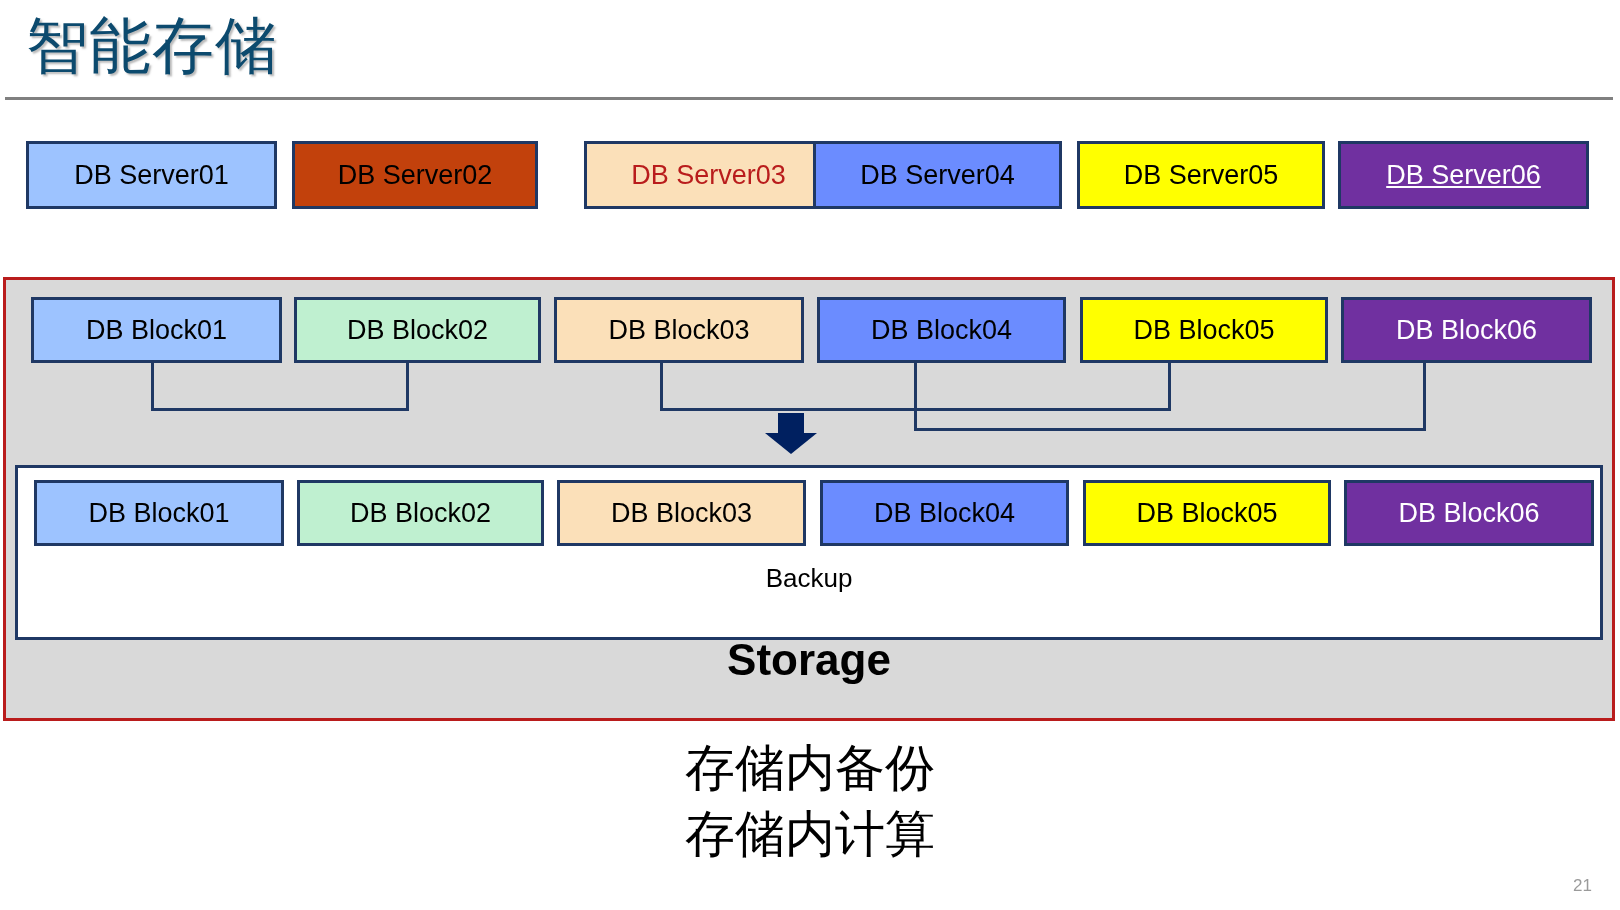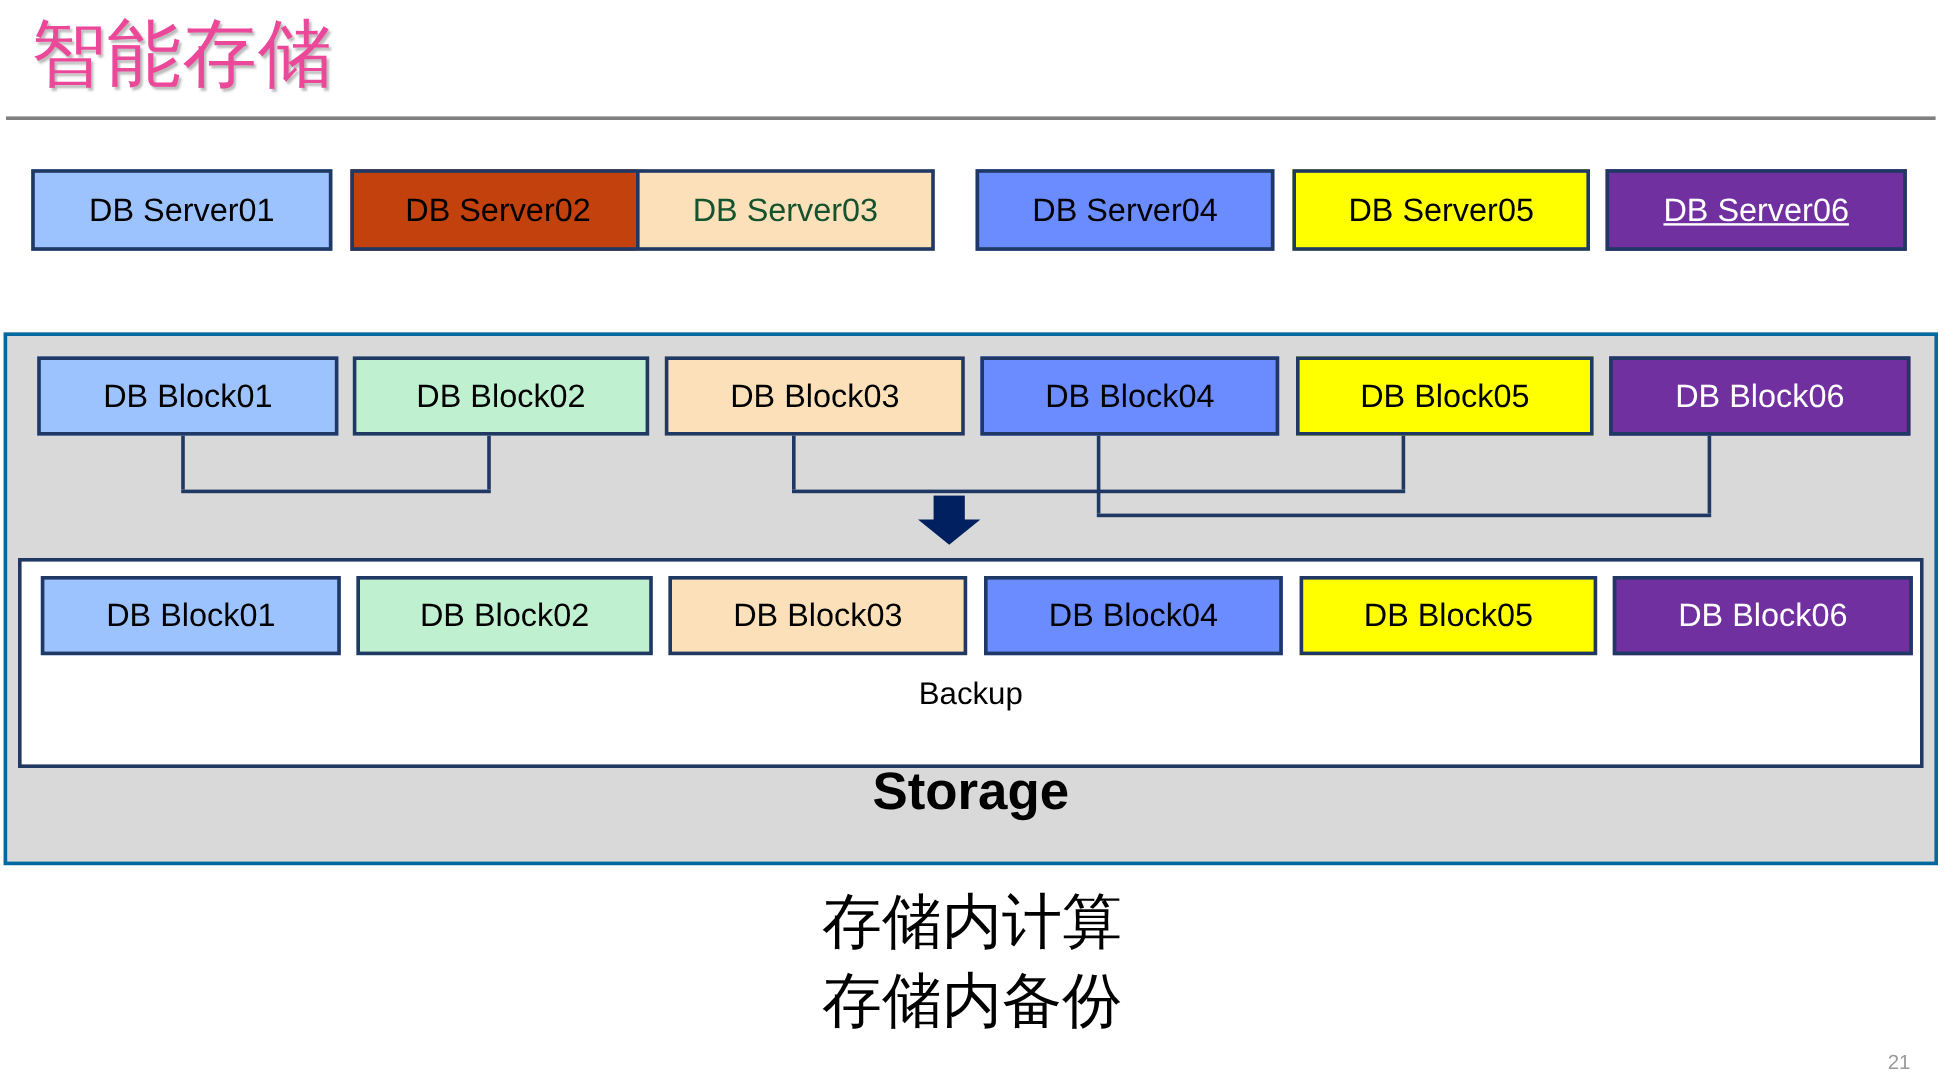--- a/index.html
+++ b/index.html
@@ -17,21 +17,21 @@
   }
 
   
   .slide-title {
     position: absolute;
     left: 26px;
     top: 2px;
     font-size: 62px;
     line-height: 88px;
     font-weight: 400;
-    color: #ec4899;
+    color: #0c4a6e;
     letter-spacing: 1px;
     text-shadow: 2px 2px 2px rgba(130,130,130,0.55);
     white-space: nowrap;
   }
   .title-rule {
     position: absolute;
     left: 5px;
     top: 97px;
     width: 1608px;
     height: 3px;
@@ -58,21 +58,21 @@
 
   
   .storage-frame {
     position: absolute;
     left: 3px;
     top: 277px;
     width: 1612px;
     height: 444px;
     box-sizing: border-box;
     background: #D9D9D9;
-    border: 3px solid #0369a1;
+    border: 3px solid #b91c1c;
   }
   .storage-label {
     position: absolute;
     left: 0;
     right: 0;
     top: 358px;
     text-align: center;
     font-size: 44px;
     font-weight: bold;
     color: #000000;
@@ -164,21 +164,21 @@
 </style>
 </head>
 <body>
 
 <div class="slide-title">智能存储</div>
 <div class="title-rule"></div>
 
 <div class="server-row" id="server-row">
     <div class="card" style="left: 26px; width: 251px; background: rgb(157, 195, 255); color: rgb(0, 0, 0);">DB Server01</div>
     <div class="card" style="left: 292px; width: 246px; background: #c2410c; color: rgb(0, 0, 0);">DB Server02</div>
-    <div class="card" style="left: 530px; width: 249px; background: rgb(251, 224, 185); color: #14532d;">DB Server03</div>
+    <div class="card" style="left: 584px; width: 249px; background: rgb(251, 224, 185); color: #b91c1c;">DB Server03</div>
     <div class="card" style="left: 813px; width: 249px; background: rgb(107, 140, 255); color: rgb(0, 0, 0);">DB Server04</div>
     <div class="card" style="left: 1077px; width: 248px; background: rgb(255, 255, 0); color: rgb(0, 0, 0);">DB Server05</div>
     <div class="card white-text" style="left: 1338px; width: 251px; background: rgb(112, 48, 160); color: rgb(255, 255, 255); text-decoration: underline;">DB Server06</div>
   </div>
 
 <div class="storage-frame">
 
   <div class="blk-row-top" id="primary-block-row">
       <div class="card" style="left: 25px; width: 251px; background: rgb(157, 195, 255); color: rgb(0, 0, 0);">DB Block01</div>
       <div class="card" style="left: 288px; width: 247px; background: rgb(191, 240, 208); color: rgb(0, 0, 0);">DB Block02</div>
@@ -220,17 +220,17 @@
         <div class="card" style="left: 1065px; width: 248px; background: rgb(255, 255, 0); color: rgb(0, 0, 0);">DB Block05</div>
         <div class="card white-text" style="left: 1326px; width: 250px; background: rgb(112, 48, 160); color: rgb(255, 255, 255);">DB Block06</div>
       </div>
     <div class="backup-label">Backup</div>
   </div>
 
   <div class="storage-label">Storage</div>
 </div>
 
 <div class="captions" id="captions">
+    <div>存储内备份</div>
     <div>存储内计算</div>
-    <div>存储内备份</div>
   </div>
 
 <div class="page-number">21</div>
 
 </body></html>

